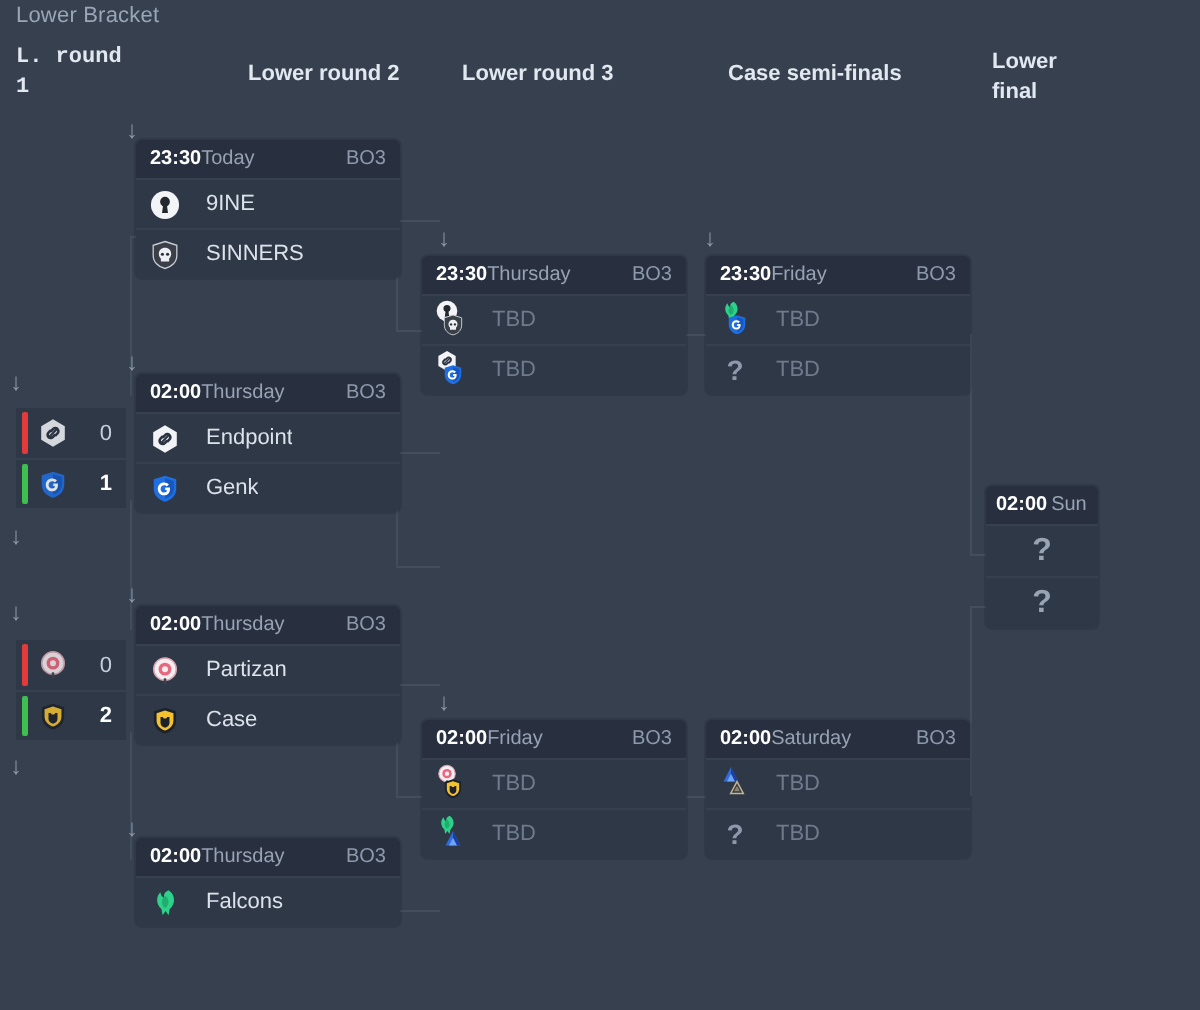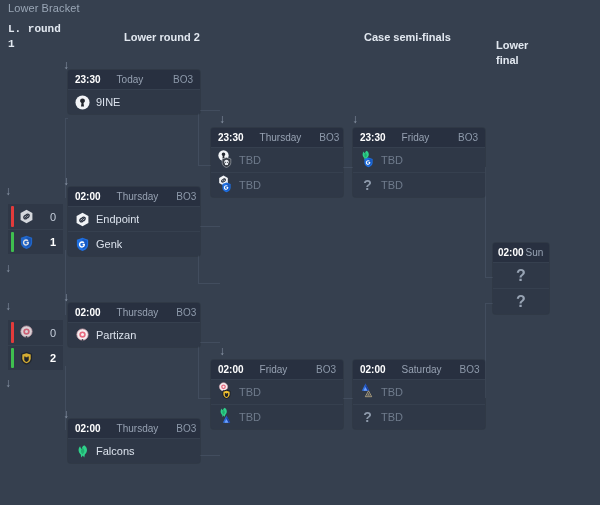--- a/index.html
+++ b/index.html
@@ -18,21 +18,21 @@
 
   .round-head {
     position: absolute;
     font-size: 11px; font-weight: bold; color: #e2e8f0;
     line-height: 15px;
   }
   .rh1 { left: 8px;  top: 22px; width: 56px; font-family: Liberation Mono, monospace; }
   .rh2 { left: 88px; top: 30px; width: 130px; padding-left: 36px; }
   .rh3 { left: 231px; top: 30px; width: 130px; }
   .rh4 { left: 364px; top: 30px; width: 130px; }
-  .rh5 { left: 496px; top: 38px; width: 50px; }
+  .rh5 { left: 496px; top: 24px; width: 50px; }
 
   
   .line { position: absolute; background: #424d5e; }
   .lh { height: 1px; }
   .lv { width: 1px; }
 
   .arrow {
     position: absolute; color: #8b97a8; font-size: 12px;
     line-height: 12px; user-select: none;
   }
@@ -50,36 +50,36 @@
 
   .card-head {
     height: 19px;
     background: #283040;
     display: flex; align-items: center;
     padding: 0 7px;
     font-size: 10px;
     white-space: nowrap;
   }
   .c-time { color: #ffffff; font-weight: bold; }
-  .c-day  { color: #97a2b2; margin-left: 16px; }
+  .c-day  { color: #97a2b2; margin-left: 0; }
   .c-bo   { color: #8d99aa; margin-left: auto; padding-left: 18px; }
   .card.final .card-head { padding: 0 5px; }
   .card.final .c-day { margin-left: 2px; }
 
   .team-row {
     height: 25px;
     display: flex; align-items: center;
     padding: 0 7px;
     font-size: 11px;
     color: #dbe2ec;
     border-top: 1px solid #36404f;
   }
   .team-row:first-of-type { border-top: none; }
   .team-row.tbd { color: #6f7b8c; }
-  .team-name { margin-left: 6px; white-space: nowrap; overflow: hidden; }
+  .team-name { margin-left: 13px; white-space: nowrap; overflow: hidden; }
   .card.final .team-row { justify-content: center; padding: 0; height: 26px; }
 
   
   .logo { width: 15px; height: 15px; flex: 0 0 15px; position: relative; }
   .logo svg { display: block; width: 15px; height: 15px; }
   .qmark {
     width: 15px; flex: 0 0 15px; text-align: center;
     font-size: 14px; font-weight: bold; color: #8d99aa; line-height: 15px;
   }
   .card.final .qmark { font-size: 16px; color: #98a4b4; }
@@ -112,20 +112,21 @@
 </style>
 </head>
 <body>
 
 <div id="stage">
 
   <div class="bracket-title">Lower Bracket</div>
 
   <div class="round-head rh1">L. round 1</div>
   <div class="round-head rh2">Lower round 2</div>
+  <div class="round-head rh3">Lower round 3</div>
   <div class="round-head rh4">Case semi-finals</div>
   <div class="round-head rh5">Lower final</div>
 
   <div class="line lv" style="left:65px; top:118px; height:80px;"></div>
   <div class="line lh" style="left:65px; top:118px; width:3px;"></div>
   <div class="line lv" style="left:65px; top:250px; height:65px;"></div>
   <div class="line lv" style="left:65px; top:366px; height:64px;"></div>
 
   <div class="line lh" style="left:198px; top:110px; width:22px;"></div>
   <div class="line lv" style="left:198px; top:110px; height:55px;"></div>
@@ -219,20 +220,31 @@
       </div>
       <div class="team-row">
         <span class="logo">
           <svg viewBox="0 0 16 16">
             <circle cx="8" cy="8" r="7.5" fill="#f2f4f7"></circle>
             <path d="M8 3.6a2.6 2.6 0 0 1 2.6 2.6c0 1.1-.7 1.9-1.5 2.4l.5 3.6H6.4l.5-3.6c-.8-.5-1.5-1.3-1.5-2.4A2.6 2.6 0 0 1 8 3.6z" fill="#23272e"></path>
           </svg>
         </span>
         <span class="team-name">9INE</span>
       </div>
+      <div class="team-row">
+        <span class="logo">
+          <svg viewBox="0 0 16 16">
+            <path d="M8 .8l6.3 2v5.3c0 3.6-2.6 6.3-6.3 7.1-3.7-.8-6.3-3.5-6.3-7.1V2.8L8 .8z" fill="#3a3f48" stroke="#c9ced6" stroke-width=".7"></path>
+            <path d="M8 4.1c2 0 3.3 1.4 3.3 3.2 0 1.2-.5 2-1.1 2.6v1.6H5.8V9.9C5.2 9.3 4.7 8.5 4.7 7.3 4.7 5.5 6 4.1 8 4.1z" fill="#eceff3"></path>
+            <circle cx="6.6" cy="7.6" r=".85" fill="#2d323a"></circle>
+            <circle cx="9.4" cy="7.6" r=".85" fill="#2d323a"></circle>
+          </svg>
+        </span>
+        <span class="team-name">SINNERS</span>
+      </div>
     </div>
   <div class="card" style="left:68px; top:187px;">
       <div class="card-head">
         <span class="c-time">02:00</span>
         <span class="c-day">Thursday</span>
         <span class="c-bo">BO3</span>
       </div>
       <div class="team-row">
         <span class="logo">
           <svg viewBox="0 0 16 16">
@@ -264,20 +276,31 @@
         <span class="logo">
           <svg viewBox="0 0 16 16">
             <circle cx="8" cy="7" r="6" fill="#f6eef0" stroke="#d8a8b4" stroke-width=".8"></circle>
             <circle cx="8" cy="7" r="3.4" fill="#e8697f"></circle>
             <circle cx="8" cy="7" r="1.6" fill="#f6eef0"></circle>
             <rect x="7.3" y="11.8" width="1.4" height="3.2" rx=".5" fill="#3b424e"></rect>
           </svg>
         </span>
         <span class="team-name">Partizan</span>
       </div>
+      <div class="team-row">
+        <span class="logo">
+          <svg viewBox="0 0 16 16">
+            <path d="M8 .9l5.9 1.9v5c0 3.4-2.4 6-5.9 6.9C4.5 13.8 2.1 11.2 2.1 7.8v-5L8 .9z" fill="#1d2129"></path>
+            <path d="M8 2.4l4.5 1.45v3.9c0 2.6-1.9 4.6-4.5 5.35-2.6-.75-4.5-2.75-4.5-5.35v-3.9L8 2.4z" fill="#f2c230"></path>
+            <path d="M5.6 5.9h4.8v3.1c0 1.2-1 2.2-2.4 2.6-1.4-.4-2.4-1.4-2.4-2.6V5.9z" fill="#1d2129"></path>
+            <rect x="6.9" y="4.6" width="2.2" height="2" rx=".6" fill="#f2c230"></rect>
+          </svg>
+        </span>
+        <span class="team-name">Case</span>
+      </div>
     </div>
   <div class="card" style="left:68px; top:419px;">
       <div class="card-head">
         <span class="c-time">02:00</span>
         <span class="c-day">Thursday</span>
         <span class="c-bo">BO3</span>
       </div>
       <div class="team-row">
         <span class="logo">
           <svg viewBox="0 0 16 16">

